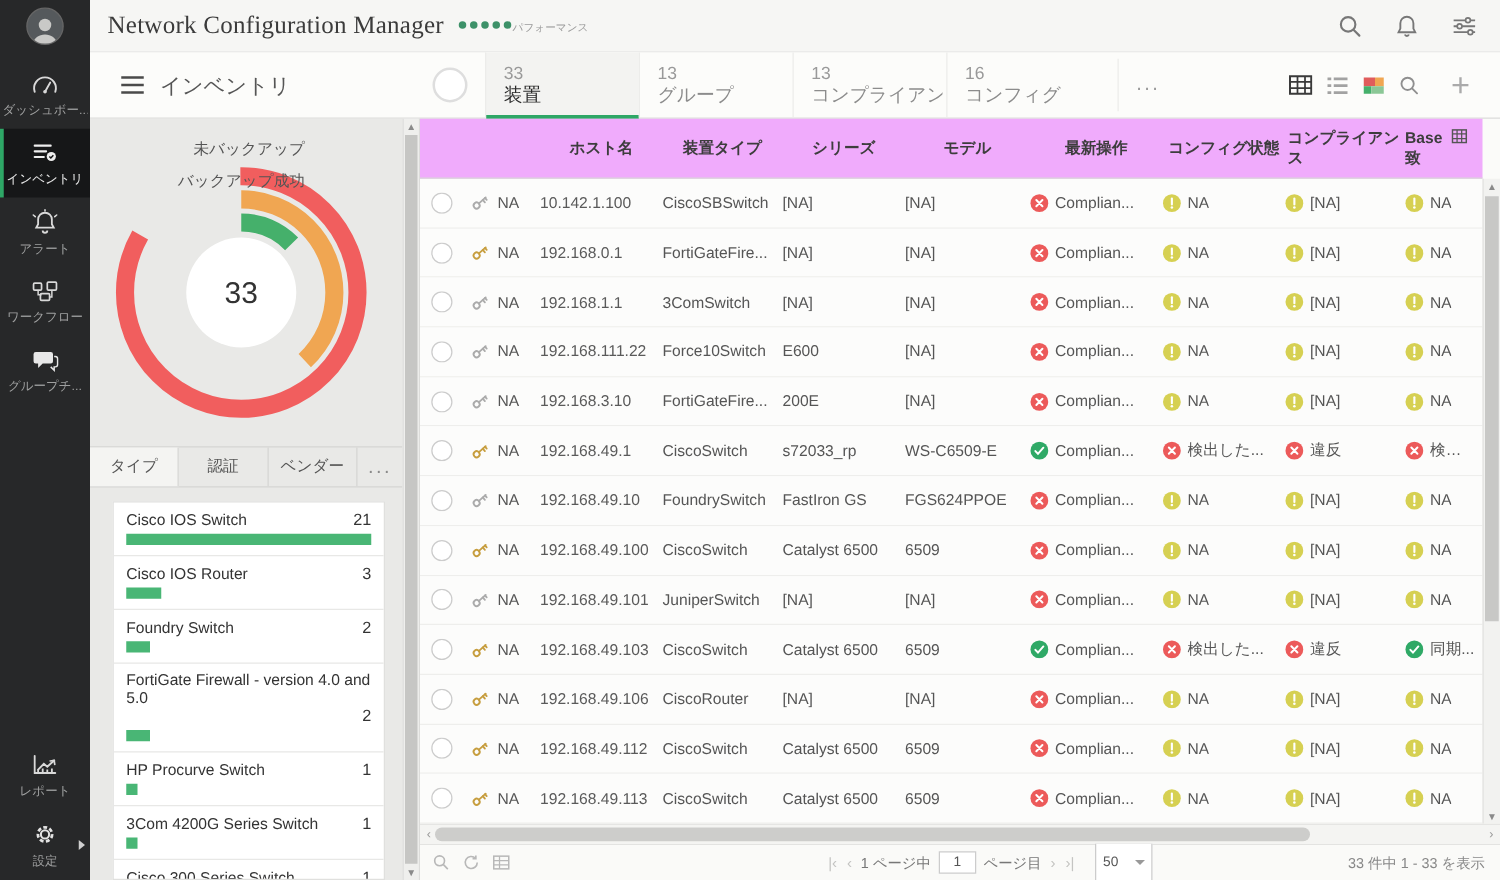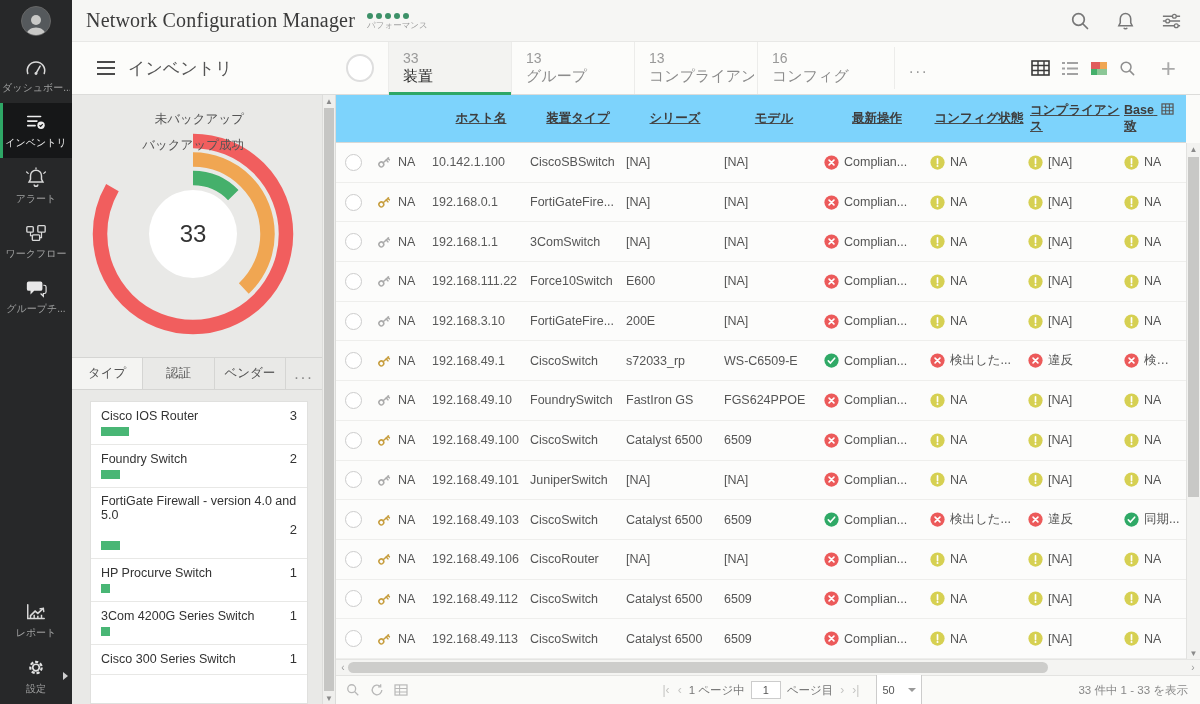--- a/index.html
+++ b/index.html
@@ -19,21 +19,21 @@
   .sitem.active::before { content:""; position:absolute; left:0; top:0; bottom:0; width:3px; background:#2ea766; }
   .sitem.active .slabel { color:#e8e8e8; }
   .spacer { flex:1; }
   .caret-right { position:absolute; right:4px; top:50%; margin-top:-4px; width:0; height:0; border-top:4px solid transparent; border-bottom:4px solid transparent; border-left:5px solid #cfcfcf; }
 
   
   .right { flex:1; display:flex; flex-direction:column; }
 
   .topbar { height:42px; background:#f6f6f4; border-bottom:1px solid #e8e8e6; display:flex; align-items:center; padding:0 18px 0 14px; }
   .app-title { font-family:"Liberation Serif","DejaVu Serif",serif; font-size:20px; color:#3b3b3b; letter-spacing:.2px; }
-  .perf { margin-left:12px; display:flex; flex-direction:column; align-items:flex-start; gap:1px; padding-top:4px; }
+  .perf { margin-left:12px; display:flex; flex-direction:row; align-items:flex-start; gap:1px; padding-top:4px; }
   .dots { display:flex; gap:3px; }
   .dot { width:6px; height:6px; border-radius:50%; background:#3d9168; }
   .perf-label { font-size:8.5px; color:#9a9a9a; }
   .top-icons { margin-left:auto; display:flex; align-items:center; gap:26px; }
   .top-icons svg { display:block; cursor:pointer; }
 
   .subbar { height:53px; background:#fcfcfa; border-bottom:1px solid #dcdcda; display:flex; }
   .subbar-left { width:264px; flex-shrink:0; display:flex; align-items:center; gap:12px; padding-left:24px; }
   .menu-title { font-size:17px; color:#555; }
   .subbar-right { flex:1; display:flex; align-items:stretch; position:relative; }
@@ -69,21 +69,21 @@
   .tname { font-size:12.5px; color:#333; }
   .tcount { font-size:13px; color:#333; margin-left:auto; }
   .tbar { height:9px; background:#49b675; margin-top:4px; }
   .vscroll { position:absolute; right:0; top:0; bottom:0; width:13px; background:#efefed; border-left:1px solid #dddddb; }
   .vthumb { position:absolute; left:1px; right:1px; background:#c6c6c4; cursor:pointer; }
   .scroll-arrow { position:absolute; left:0; right:0; height:12px; display:flex; align-items:center; justify-content:center; color:#8a8a8a; font-size:8px; cursor:pointer; }
 
   
   .main { flex:1; display:flex; flex-direction:column; position:relative; min-width:0; }
   .tgrid { display:grid; grid-template-columns:34px 28px 34px 98px 96px 98px 100px 106px 98px 96px 62px; width:850px; }
-  .thead { height:48px; background:#7dd3fc; border-bottom:1px solid #d8d8d6; align-items:center; flex-shrink:0;text-decoration:underline; }
+  .thead { height:48px; background:#f0abfc; border-bottom:1px solid #d8d8d6; align-items:center; flex-shrink:0; }
   .th { font-size:12.5px; font-weight:bold; color:#3d3d3d; text-align:center; line-height:1.25; }
   .th.two-line { text-align:left; }
   .rows { height:516px; overflow:hidden; flex-shrink:0; }
   .trow { height:39.7px; background:#fcfcfb; border-bottom:1px solid #eeeeec; align-items:center; cursor:pointer; }
   .cell { font-size:12.5px; color:#555; white-space:nowrap; overflow:hidden; text-overflow:ellipsis; padding-right:6px; }
   .c-center { display:flex; justify-content:center; padding-right:0; }
   .radio { width:17px; height:17px; border-radius:50%; border:1.5px solid #ccc; background:#fff; display:block; }
   .c-status { display:flex; align-items:center; gap:5px; }
   .c-status svg { flex-shrink:0; }
   .c-status span { white-space:nowrap; overflow:hidden; text-overflow:ellipsis; }
@@ -278,20 +278,27 @@
                 <text x="105" y="113" text-anchor="middle" font-size="24" fill="#333">33</text>
               </svg>
           </div>
           <div class="chart-tabs">
             <div class="ctab active">タイプ</div>
             <div class="ctab">認証</div>
             <div class="ctab">ベンダー</div>
             <div class="ctab-more">...</div>
           </div>
           <div class="type-card" id="type-list">
+  <div class="titem">
+    <div class="titem-head">
+      <span class="tname">Cisco IOS Switch</span>
+      <span class="tcount">21</span>
+    </div>
+    <div class="tbar" style="width:100.0%; background:#49b675"></div>
+  </div>
   <div class="titem">
     <div class="titem-head">
       <span class="tname">Cisco IOS Router</span>
       <span class="tcount">3</span>
     </div>
     <div class="tbar" style="width:14.3%; background:#49b675"></div>
   </div>
   <div class="titem">
     <div class="titem-head">
       <span class="tname">Foundry Switch</span>

